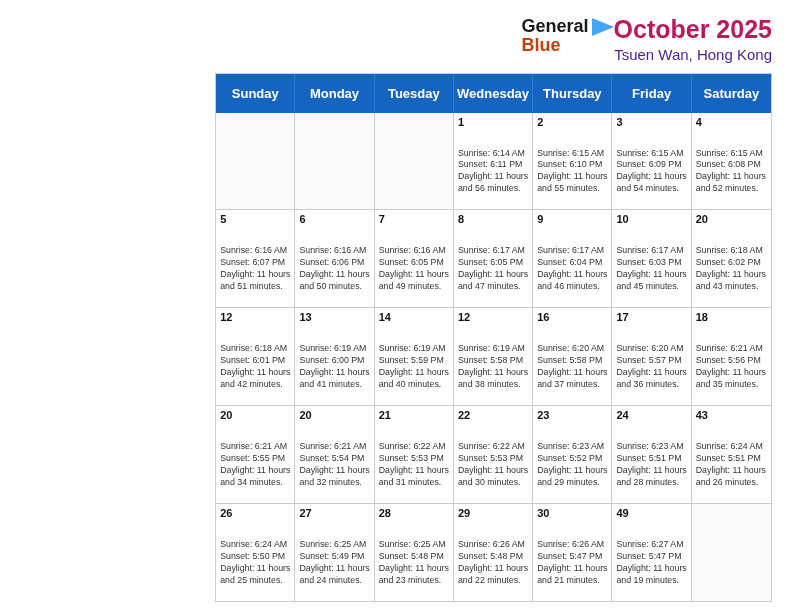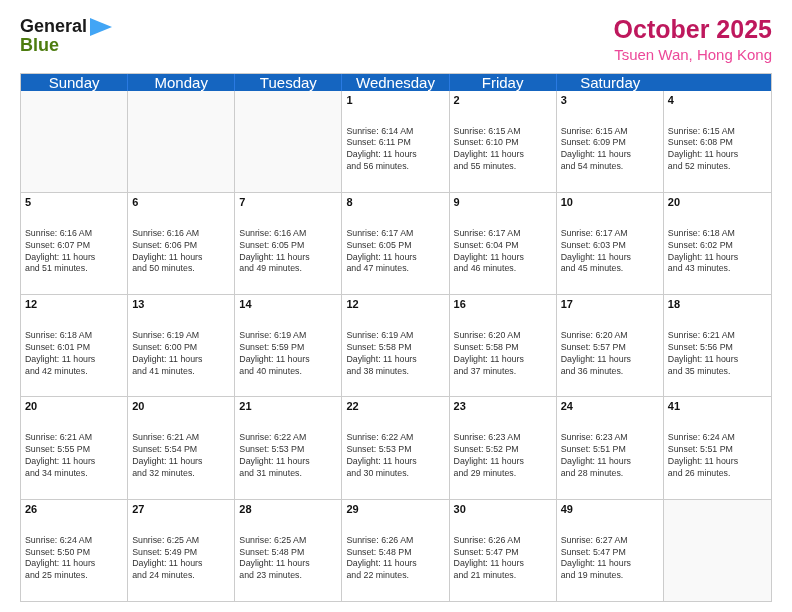--- a/index.html
+++ b/index.html
@@ -9,20 +9,21 @@
       width: 792px;
       height: 612px;
       overflow: hidden;
     }
     .page {
       width: 792px;
       height: 612px;
       padding: 16px 20px 10px 20px;
       display: flex;
       flex-direction: column;
+      align-items: flex-end;
     }
     .header {
       display: flex;
       justify-content: space-between;
       align-items: flex-start;
       margin-bottom: 10px;
     }
     .logo {
       display: flex;
       flex-direction: column;
@@ -36,40 +37,40 @@
       text-align: right;
     }
     .month-title {
       font-size: 25px;
       font-weight: bold;
       color: #be185d;
       line-height: 1.1;
     }
     .location {
       font-size: 15px;
-      color: #ec4899;
+      color: #4c1d95;
       margin-top: 2px;
     }
     .calendar {
       flex: 1;
       display: flex;
       flex-direction: column;
       border: 1px solid #ccc;
     }
     .cal-header {
       display: grid;
       grid-template-columns: repeat(7, 1fr);
       background: #1565c0;
     }
     .cal-header-cell {
       color: #fff;
-      font-size: 15px;
-      font-weight: normal;
+      font-size: 13px;
+      font-weight: bold;
       text-align: center;
-      padding: 0 2px;
+      padding: 12px 2px;
       border-right: 1px solid #2a7ae2;
     }
     .cal-header-cell:last-child { border-right: none; }
     .cal-body {
       flex: 1;
       display: flex;
       flex-direction: column;
     }
     .cal-row {
       display: grid;
@@ -108,34 +109,35 @@
 
 <div class="page">
   <div class="header">
     <div class="logo">
       <div class="logo-line">
         <span style="font-size:18px;font-weight:bold;color:#1a1a1a;">General</span>
         <svg width="22" height="18" viewBox="0 0 22 18" style="margin-left:3px;margin-top:1px;">
           <polygon points="0,0 22,9 0,18" fill="#42a5f5"></polygon>
         </svg>
       </div>
-      <div style="font-size:18px;font-weight:bold;color:#4d7c0f;margin-top:-2px;">Blue</div>
+      <div style="font-size:18px;font-weight:bold;color:#c2410c;margin-top:-2px;">Blue</div>
     </div>
     <div class="title-block">
       <div class="month-title">October 2025</div>
       <div class="location">Tsuen Wan, Hong Kong</div>
     </div>
   </div>
 
   <div class="calendar">
     <div class="cal-header" id="cal-header">
         <div class="cal-header-cell">Sunday</div>
         <div class="cal-header-cell">Monday</div>
         <div class="cal-header-cell">Tuesday</div>
         <div class="cal-header-cell">Wednesday</div>
+        <div class="cal-header-cell">Thursday</div>
         <div class="cal-header-cell">Friday</div>
         <div class="cal-header-cell">Saturday</div>
       </div>
     <div class="cal-body" id="cal-body">
         <div class="cal-row">
           <div class="cal-cell empty"></div>
           <div class="cal-cell empty"></div>
           <div class="cal-cell empty"></div>
           <div class="cal-cell">
             <div class="day-num">1</div>
@@ -305,21 +307,21 @@
 and 29 minutes.</div>
           </div>
           <div class="cal-cell">
             <div class="day-num">24</div>
             <div class="cell-info" style="white-space: pre-line;">Sunrise: 6:23 AM
 Sunset: 5:51 PM
 Daylight: 11 hours
 and 28 minutes.</div>
           </div>
           <div class="cal-cell">
-            <div class="day-num">41</div>
+            <div class="day-num">43</div>
             <div class="cell-info" style="white-space: pre-line;">Sunrise: 6:24 AM
 Sunset: 5:51 PM
 Daylight: 11 hours
 and 26 minutes.</div>
           </div>
         </div>
         <div class="cal-row">
           <div class="cal-cell">
             <div class="day-num">26</div>
             <div class="cell-info" style="white-space: pre-line;">Sunrise: 6:24 AM

